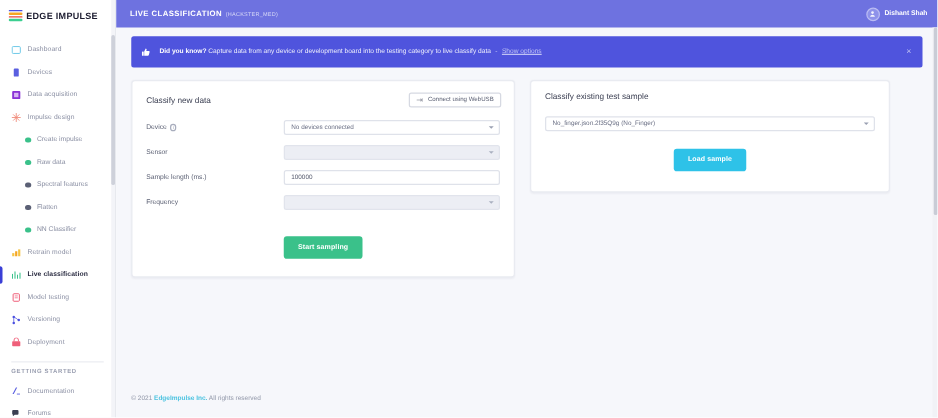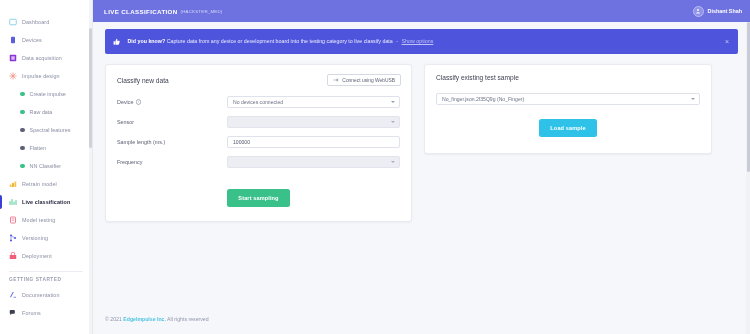--- a/index.html
+++ b/index.html
@@ -218,20 +218,29 @@
     background: #ced1da; border-radius: 2px; display: block;
   }
 </style>
 </head>
 <body>
 
 <div id="app">
 
   <aside class="sidebar">
 
+    <div class="brand">
+      <span class="brand-mark">
+        <i></i>
+          <i></i>
+          <i></i>
+          <i></i>
+      </span>
+      <span class="brand-text">EDGE IMPULSE</span>
+    </div>
 
     <nav class="nav">
 
       <div class="nav-item">
         <svg class="nico" viewBox="0 0 16 16">
           <rect x="1.5" y="2.5" width="13" height="11" rx="1.6" fill="none" stroke="#6fc9e8" stroke-width="1.6"></rect>
         </svg>
         <span class="nlabel">Dashboard</span>
       </div>
 

